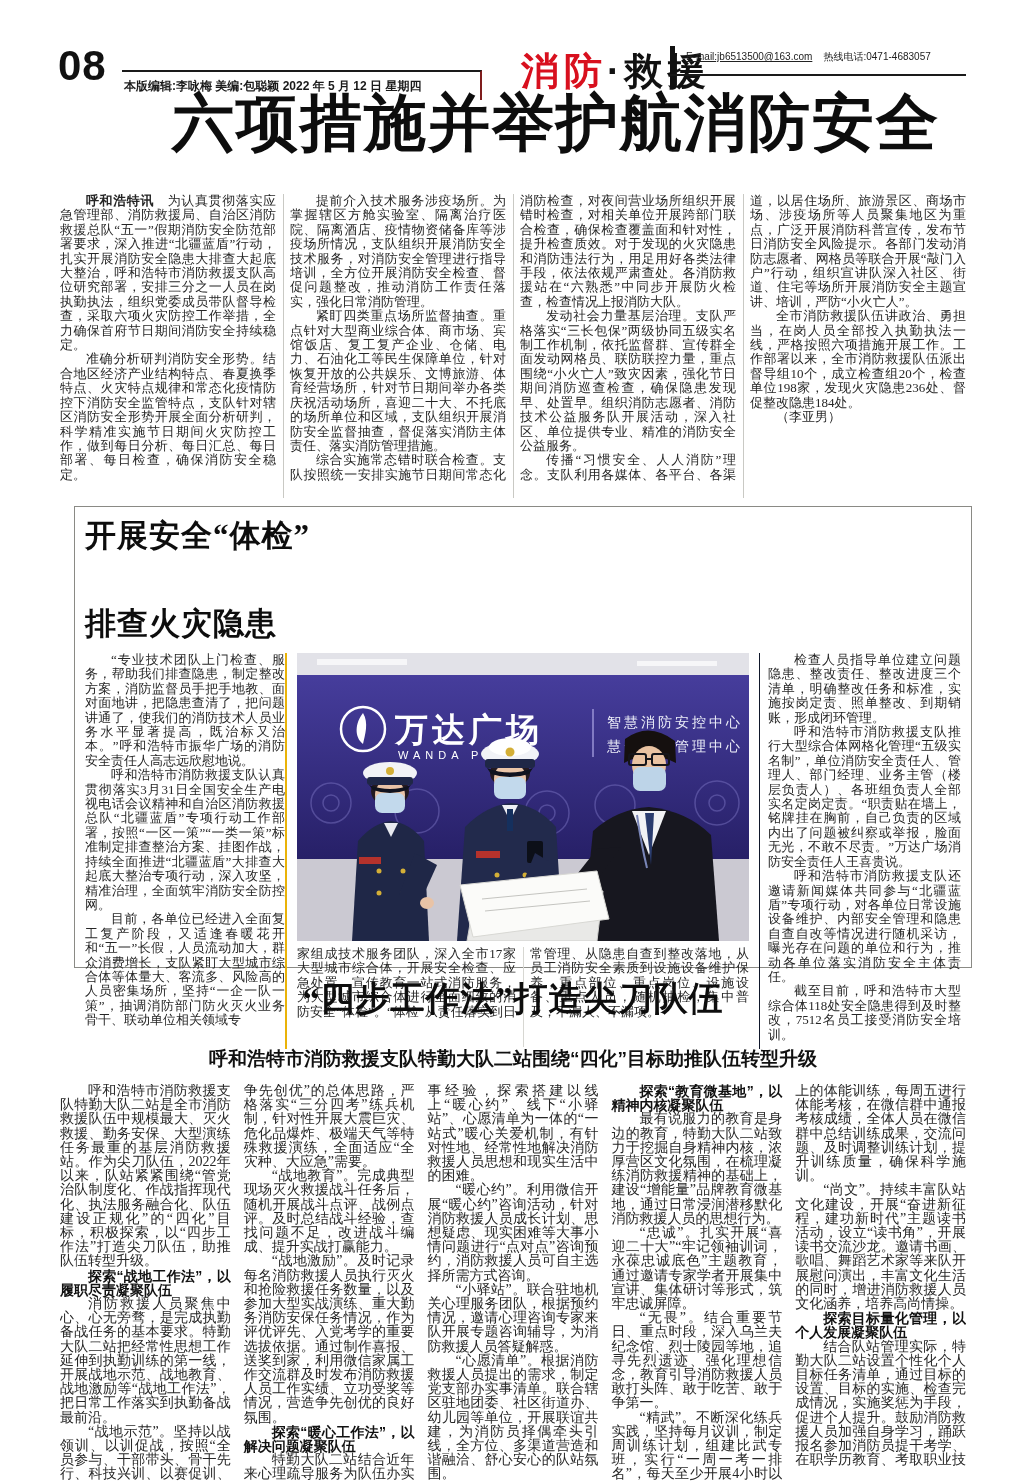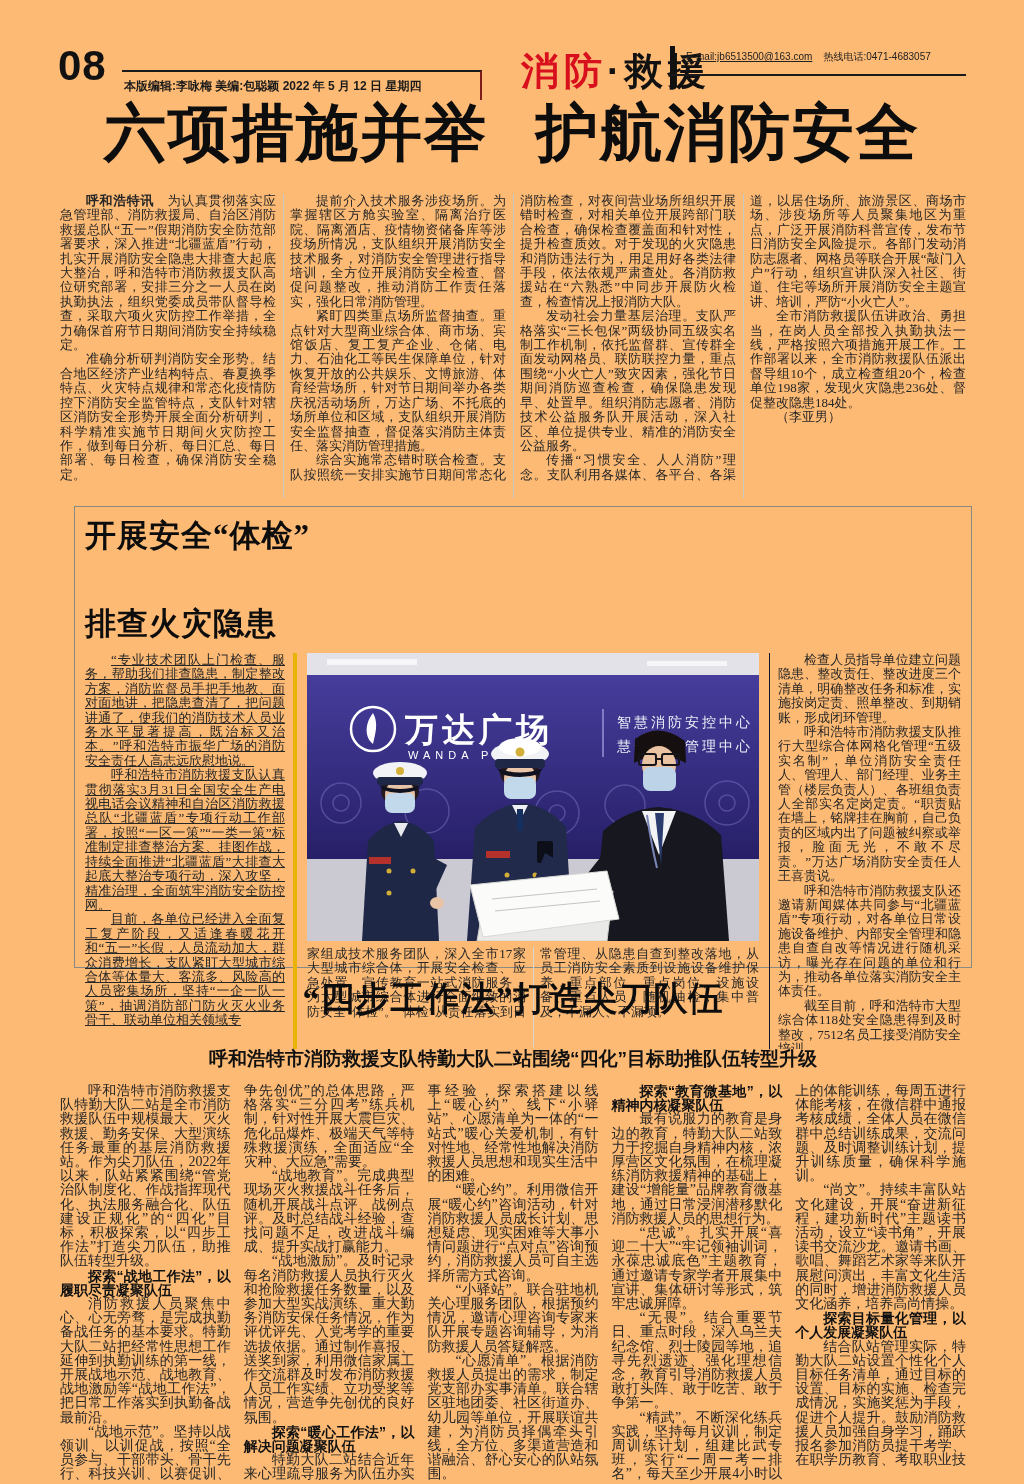--- a/index.html
+++ b/index.html
@@ -1,55 +1,55 @@
 <!DOCTYPE html>
 <html><head>
 <meta charset="utf-8">
 <style>
   html,body{margin:0;padding:0;background:#e9e9e6;}
   .page{
     position:relative;width:1024px;height:1484px;margin:0 auto;
-    background:#fdba74;color:#222;overflow:hidden;
+    background:#ffffff;color:#222;overflow:hidden;
     font-family:"Liberation Serif","DejaVu Serif",serif;
   }
   
   .hdr{position:absolute;top:48px;left:58px;width:908px;height:56px;}
   .pagenum{position:absolute;left:0;top:-6px;font-family:"Liberation Sans","DejaVu Sans",sans-serif;
     font-size:42px;font-weight:700;color:#111;letter-spacing:1px;}
   .editorbox{position:absolute;left:64px;top:22px;width:358px;height:28px;
     border-top:2px solid #1a1a1a;border-right:2px solid #7f1d1d;}
   .editorbox span{display:block;padding:6px 8px 0 2px;font-size:12px;font-weight:700;
     font-family:"Liberation Sans","DejaVu Sans",sans-serif;color:#1a1a1a;white-space:nowrap;}
   .masthead{position:absolute;left:438px;top:-2px;font-family:"Liberation Sans","DejaVu Sans",sans-serif;
     font-size:38px;font-weight:900;letter-spacing:5px;white-space:nowrap;margin-left:25px;}
   .masthead .red{color:#d8101e;}
   .masthead .blk{color:#111;}
   .hdr-bar{position:absolute;left:612px;top:-2px;width:5px;height:40px;background:#111;}
   .contact{position:absolute;left:628px;top:2px;width:280px;font-size:10px;color:#222;
     font-family:"Liberation Sans","DejaVu Sans",sans-serif;white-space:nowrap;}
   .contact .mail{text-decoration:underline;}
   .contact-rule{position:absolute;left:612px;top:26px;width:296px;height:2px;background:#1a1a1a;}
   
-  .headline1{position:absolute;top:99px;left:84px;width:856px;display:flex;justify-content:center;
-    font-size:62px;font-weight:900;color:#0d0d0d;letter-spacing:2px;line-height:1.1;gap:48px;}
+  .headline1{position:absolute;top:89px;left:84px;width:856px;display:flex;justify-content:flex-end;
+    font-size:62px;font-weight:900;color:#0d0d0d;letter-spacing:2px;line-height:1.1;}
   
   .bodytext p{margin:0;text-indent:2em;text-align:justify;}
   .bodytext{font-size:13px;line-height:14.4px;color:#262626;}
   .lead{font-weight:700;font-family:"Liberation Sans","DejaVu Sans",sans-serif;}
   .byline{text-align:right;text-indent:0;padding-right:6px;}
   
   .article1{position:absolute;top:194px;left:60px;width:906px;height:304px;
     column-count:4;column-gap:14px;column-rule:1px solid #c9c9c4;overflow:hidden;}
   
   .article2{position:absolute;top:506px;left:74px;width:898px;height:462px;
     border:1px solid #8a8a85;box-sizing:border-box;padding:6px 10px 4px;}
   .a2-title{display:flex;justify-content:center;gap:46px;font-size:31px;font-weight:800;
     color:#0d0d0d;margin:2px 0 8px;letter-spacing:1px;flex-direction:column;}
   .a2-row{display:flex;gap:10px;height:396px;overflow:hidden;}
-  .a2-left{width:200px;flex:none;border-right:4px solid #eab308;padding-right:8px;overflow:hidden;text-decoration:underline;}
+  .a2-left{width:200px;flex:none;border-right:2px solid #eab308;overflow:hidden;}
   .a2-center{width:452px;flex:none;display:flex;flex-direction:column;}
   .a2-under{margin-top:6px;column-count:2;column-gap:14px;column-rule:1px solid #d7d7d2;
     height:100px;overflow:hidden;}
   .a2-under p{text-indent:0;}
   .a2-right{flex:1;border-left:1px solid #0f172a;padding-left:8px;overflow:hidden;}
   
   .article3{position:absolute;top:976px;left:60px;width:906px;height:500px;}
   .a3-title{text-align:center;font-size:34px;font-weight:900;color:#0d0d0d;letter-spacing:1px;}
   .a3-sub{text-align:center;font-size:19px;font-weight:700;margin-top:24px;color:#111;
     font-family:"Liberation Sans","DejaVu Sans",sans-serif;}
@@ -81,21 +81,21 @@
 
   <div class="headline1">
     <span>六项措施并举</span>
     <span>护航消防安全</span>
   </div>
 
   <div class="article1 bodytext">
     <p><span class="lead">呼和浩特讯</span><span>　</span><span>为认真贯彻落实应急管理部、消防救援局、自治区消防救援总队“五一”假期消防安全防范部署要求，深入推进“北疆蓝盾”行动，扎实开展消防安全隐患大排查大起底大整治，呼和浩特市消防救援支队高位研究部署，安排三分之一人员在岗执勤执法，组织党委成员带队督导检查，采取六项火灾防控工作举措，全力确保首府节日期间消防安全持续稳定。</span></p>
     <p>准确分析研判消防安全形势。结合地区经济产业结构特点、春夏换季特点、火灾特点规律和常态化疫情防控下消防安全监管特点，支队针对辖区消防安全形势开展全面分析研判，科学精准实施节日期间火灾防控工作，做到每日分析、每日汇总、每日部署、每日检查，确保消防安全稳定。</p>
     <p>提前介入技术服务涉疫场所。为掌握辖区方舱实验室、隔离治疗医院、隔离酒店、疫情物资储备库等涉疫场所情况，支队组织开展消防安全技术服务，对消防安全管理进行指导培训，全方位开展消防安全检查、督促问题整改，推动消防工作责任落实，强化日常消防管理。</p>
-    <p>紧盯四类重点场所监督抽查。重点针对大型商业综合体、商市场、宾馆饭店、复工复产企业、仓储、电力、石油化工等民生保障单位，针对恢复开放的公共娱乐、文博旅游、体育经营场所，针对节日期间举办各类庆祝活动场所，万达广场、不托底的场所单位和区域，支队组织开展消防安全监督抽查，督促落实消防主体责任、落实消防管理措施。</p>
+    <p>紧盯四类重点场所监督抽查。重点针对大型商业综合体、商市场、宾馆饭店、复工复产企业、仓储、电力、石油化工等民生保障单位，针对恢复开放的公共娱乐、文博旅游、体育经营场所，针对节日期间举办各类庆祝活动场所，喜迎二十大、不托底的场所单位和区域，支队组织开展消防安全监督抽查，督促落实消防主体责任、落实消防管理措施。</p>
     <p>综合实施常态错时联合检查。支队按照统一安排实施节日期间常态化消防检查，对夜间营业场所组织开展错时检查，对相关单位开展跨部门联合检查，确保检查覆盖面和针对性，提升检查质效。对于发现的火灾隐患和消防违法行为，用足用好各类法律手段，依法依规严肃查处。各消防救援站在“六熟悉”中同步开展防火检查，检查情况上报消防大队。</p>
     <p>发动社会力量基层治理。支队严格落实“三长包保”两级协同五级实名制工作机制，依托监督群、宣传群全面发动网格员、联防联控力量，重点围绕“小火亡人”致灾因素，强化节日期间消防巡查检查，确保隐患发现早、处置早。组织消防志愿者、消防技术公益服务队开展活动，深入社区、单位提供专业、精准的消防安全公益服务。</p>
     <p>传播“习惯安全、人人消防”理念。支队利用各媒体、各平台、各渠道，以居住场所、旅游景区、商场市场、涉疫场所等人员聚集地区为重点，广泛开展消防科普宣传，发布节日消防安全风险提示。各部门发动消防志愿者、网格员等联合开展“敲门入户”行动，组织宣讲队深入社区、街道、住宅等场所开展消防安全主题宣讲、培训，严防“小火亡人”。</p>
     <p>全市消防救援队伍讲政治、勇担当，在岗人员全部投入执勤执法一线，严格按照六项措施开展工作。工作部署以来，全市消防救援队伍派出督导组10个，成立检查组20个，检查单位198家，发现火灾隐患236处、督促整改隐患184处。</p>
     <p class="byline">（李亚男）</p>
   </div>
 
   <div class="article2">
     <div class="a2-title">
       <span>开展安全“体检”</span>

